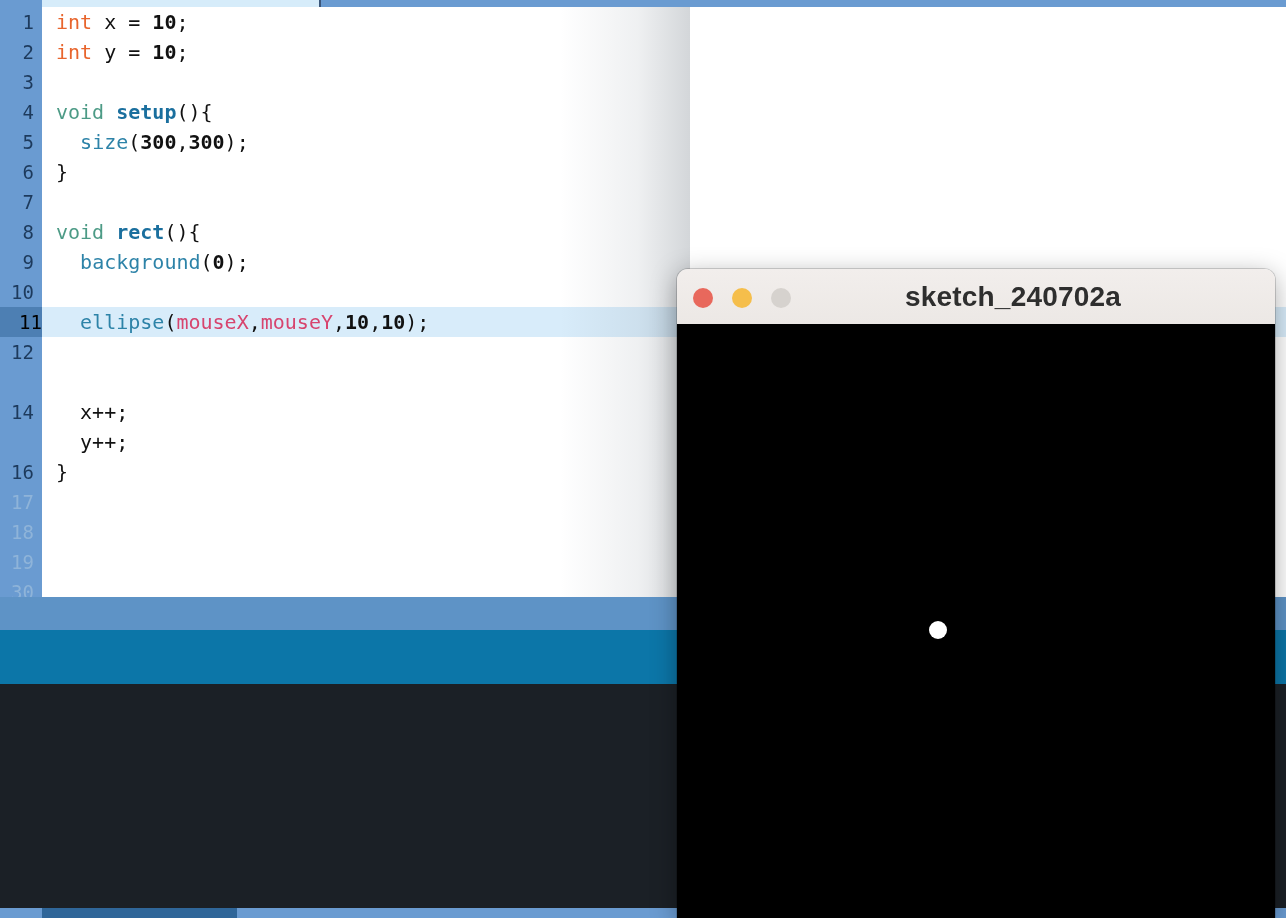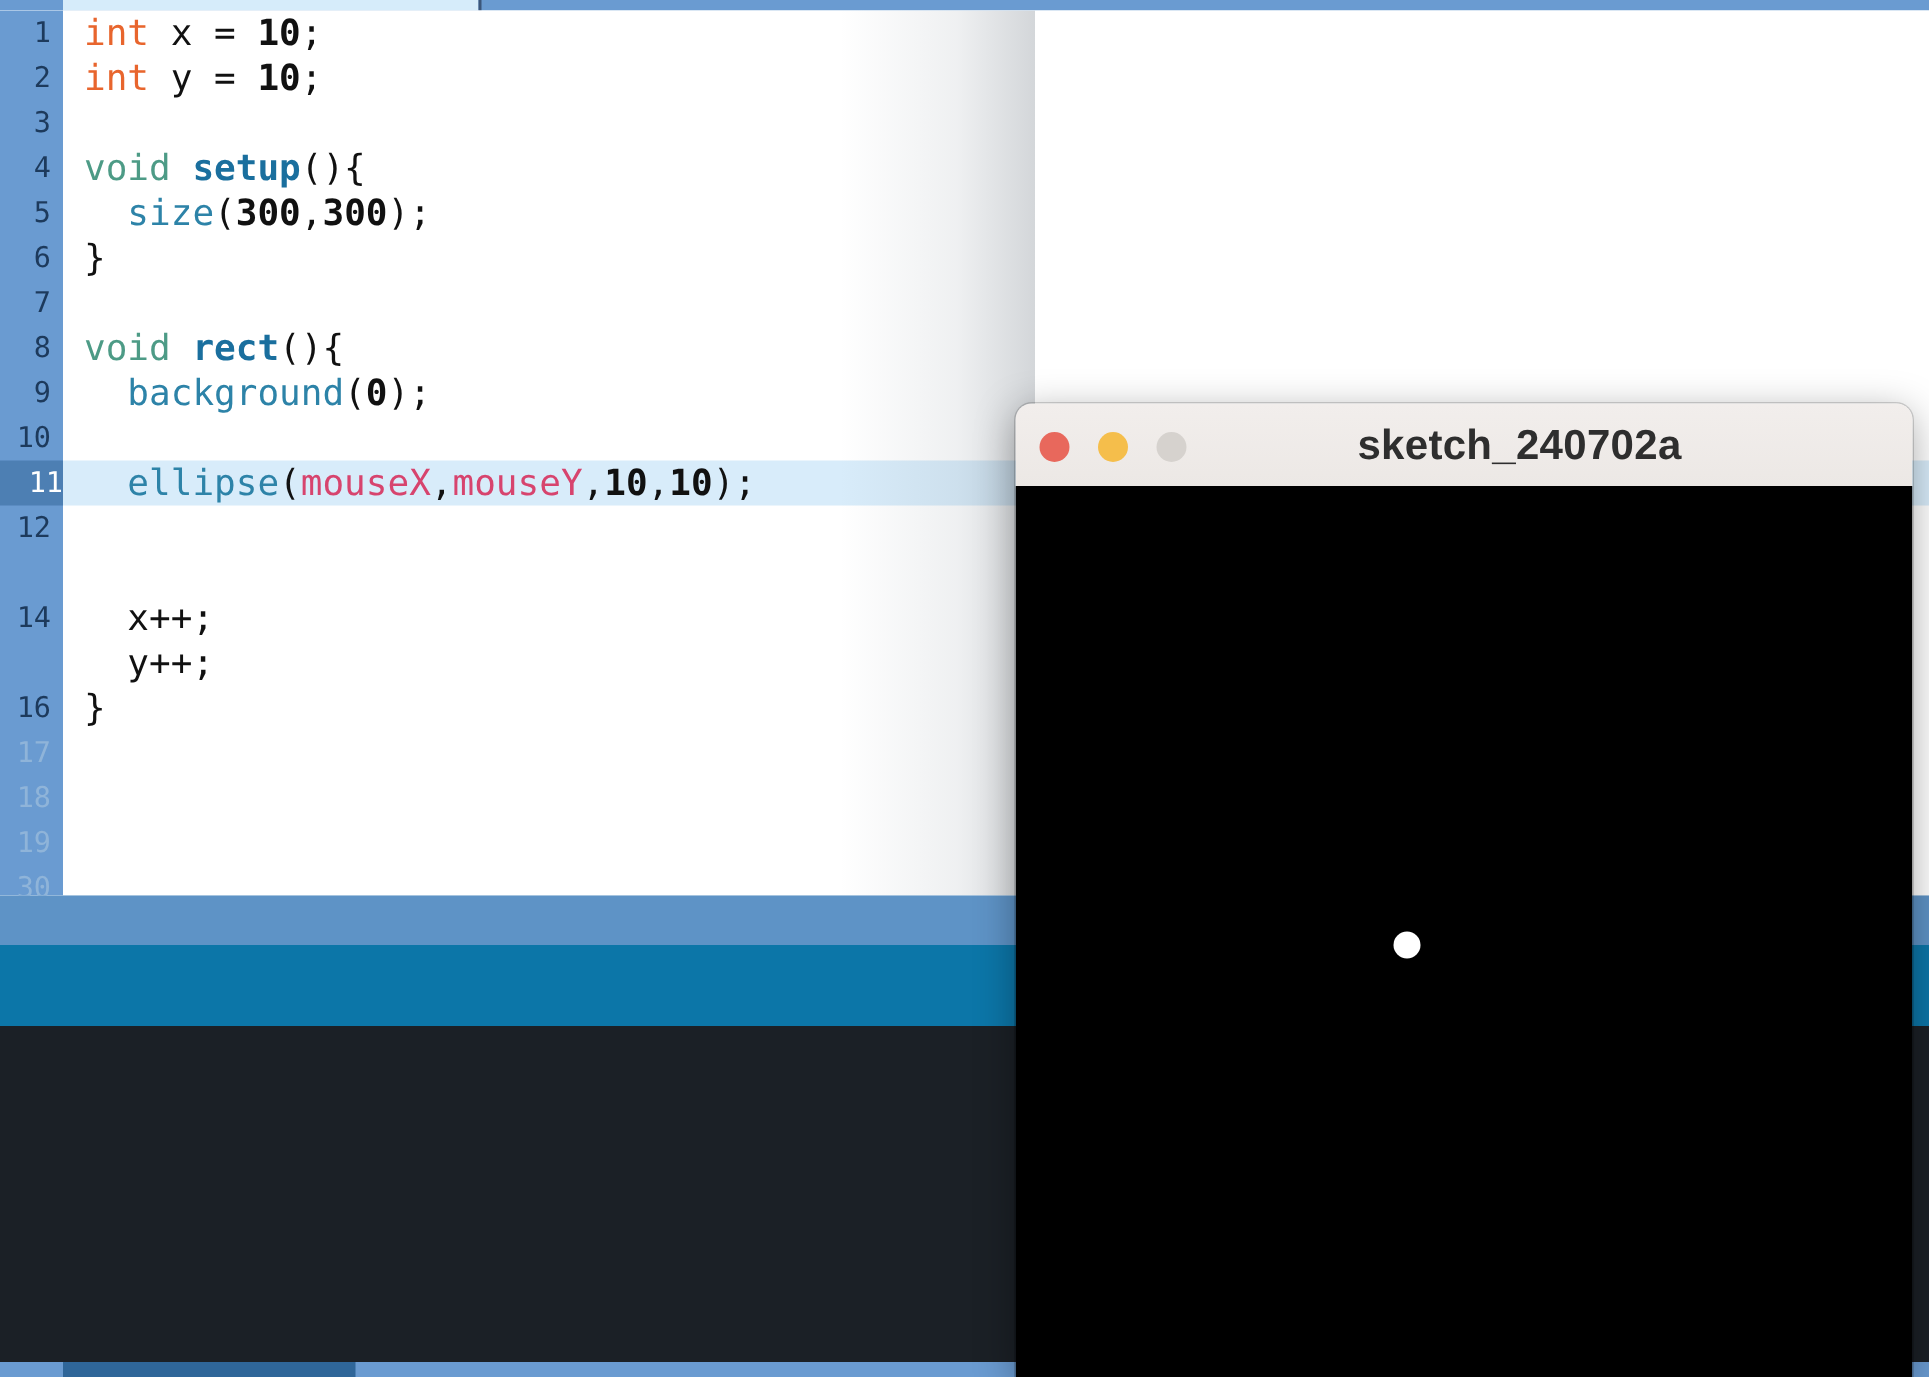--- a/index.html
+++ b/index.html
@@ -63,21 +63,21 @@
     text-align: right;
     font-family: "DejaVu Sans Mono", monospace;
     font-size: 19px;
     line-height: 30px;
     height: 30px;
     color: #1d3a5c;
   }
   .gutter-num.dim { color: #8fb4d9; }
   .gutter-num.active {
     background: #4d7fb3;
-    color: #ffffff;
+    color: #000000;
     width: 42px;
   }
 
   .codearea {
     position: absolute;
     left: 42px; top: 0;
     right: 0; height: 590px;
     background: #ffffff;
   }
   .hl-row {
@@ -87,21 +87,21 @@
     height: 30px;
     background: #d8ecfa;
   }
   .code-line {
     position: absolute;
     left: 14px;
     height: 30px;
     line-height: 30px;
     white-space: pre;
     font-family: "DejaVu Sans Mono", monospace;
-    font-size: 24px;
+    font-size: 20px;
     color: #1a1a1a;
   }
   .tok-type    { color: #e8652d; }
   .tok-void    { color: #4d9b86; }
   .tok-fnname  { color: #1a6f9e; font-weight: bold; }
   .tok-fn      { color: #2d83a8; }
   .tok-kw      { color: #d7446e; }
   .tok-num     { color: #111111; font-weight: bold; }
   .tok-comment { color: #8c8c8c; }
   .tok-plain   { color: #111111; }

